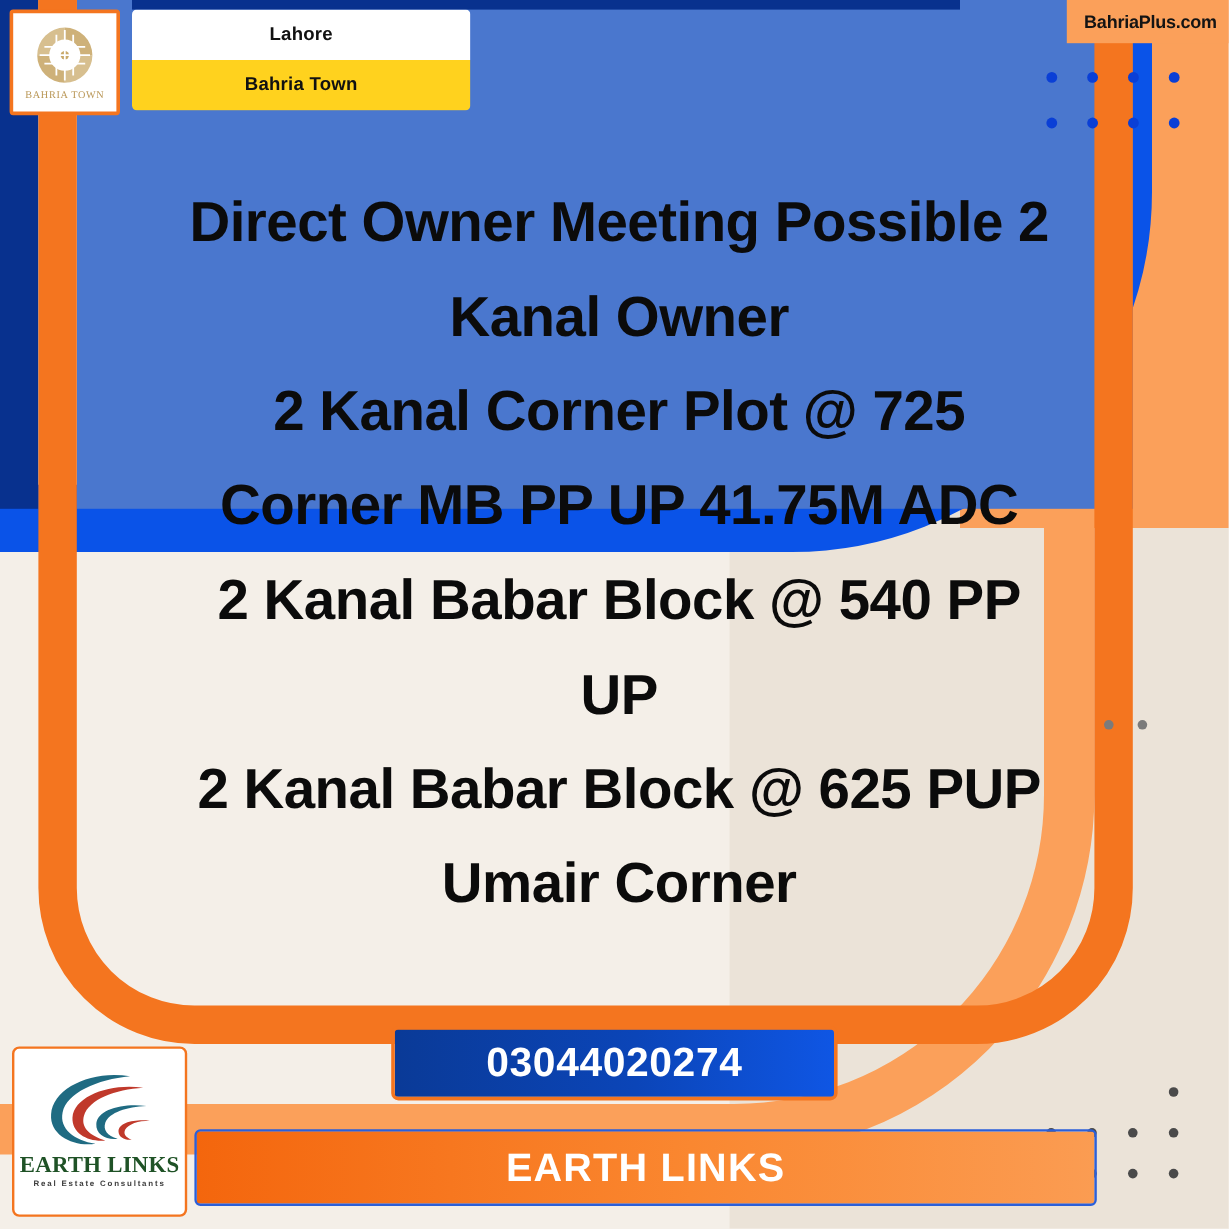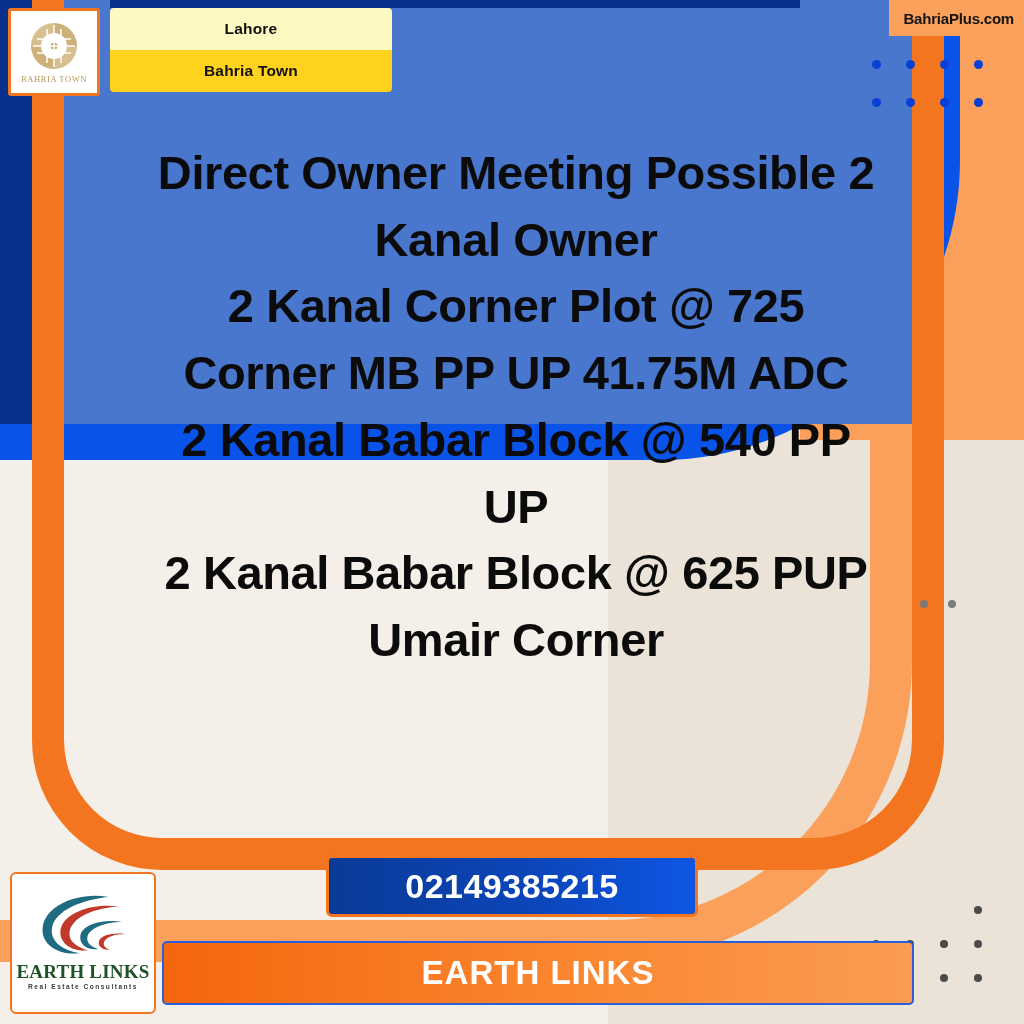--- a/index.html
+++ b/index.html
@@ -82,21 +82,21 @@
     font-size:8.5px;letter-spacing:.6px;color:#b99655;
     font-family:"Liberation Serif", serif;margin-top:3px;white-space:nowrap;
   }
 
   .hdr-chip{
     position:absolute;left:110px;top:8px;width:282px;height:84px;
     border-radius:4px;overflow:hidden;z-index:40;
     box-shadow:0 0 0 0 transparent;
   }
   .hdr-city{
-    height:42px;background:#fef9c3;display:flex;align-items:center;justify-content:center;
+    height:42px;background:#ffffff;display:flex;align-items:center;justify-content:center;
     font-size:15.5px;font-weight:bold;color:#111;letter-spacing:.2px;
   }
   .hdr-project{
     height:42px;background:#ffd21e;display:flex;align-items:center;justify-content:center;
     font-size:15.5px;font-weight:bold;color:#111;letter-spacing:.2px;
   }
 
   .site-tag{
     position:absolute;right:0;top:0;height:36px;
     background:#fba05a;
@@ -119,21 +119,21 @@
   
   .copy{
     position:absolute;left:88px;top:140px;width:856px;
     text-align:center;z-index:35;
     color:#0b0b0b;
     font-weight:bold;
     font-size:47px;
     line-height:1.42;
     letter-spacing:-.4px;
   }
-  .copy .line{display:block;}
+  .copy .line{display:block;margin-top:12px;}
 
   
   .phone-btn{
     position:absolute;left:326px;top:855px;width:372px;height:62px;
     background:linear-gradient(90deg,#0a3a97 0%,#0b45b8 55%,#0f56e4 100%);
     border:3px solid #f4751f;border-radius:6px;box-sizing:border-box;
     display:flex;align-items:center;justify-content:center;
     color:#fff;font-size:34px;font-weight:bold;letter-spacing:.5px;
     z-index:50;
   }
@@ -246,21 +246,21 @@
     <span class="line">Kanal Owner</span>
     <span class="line">2 Kanal Corner Plot @ 725</span>
     <span class="line">Corner MB PP UP 41.75M ADC</span>
     <span class="line">2 Kanal Babar Block @ 540 PP</span>
     <span class="line">UP</span>
     <span class="line">2 Kanal Babar Block @ 625 PUP</span>
     <span class="line">Umair Corner</span>
   </div>
 
   <div class="phone-btn">
-    <span>02149385215</span>
+    <span>03044020274</span>
   </div>
 
   <div class="el-card">
     <svg class="el-mark" viewBox="0 0 150 108" aria-hidden="true">
       <path d="M112 16 C66 8 18 30 16 62 C14 88 44 102 70 98 C44 94 26 80 30 60 C35 36 72 20 112 16 Z" fill="#1f6b82"></path>
       <path d="M128 30 C88 24 44 40 42 66 C41 86 62 96 82 94 C62 88 52 78 56 64 C62 44 94 32 128 30 Z" fill="#c0392b"></path>
       <path d="M132 52 C104 48 72 56 71 74 C70 87 84 94 97 92 C84 88 79 81 82 72 C87 60 108 53 132 52 Z" fill="#1f6b82"></path>
       <path d="M136 70 C118 68 98 72 98 83 C98 90 106 94 114 93 C106 90 104 86 106 81 C110 74 122 70 136 70 Z" fill="#c0392b"></path>
     </svg>
     <div class="el-name">EARTH LINKS</div>

